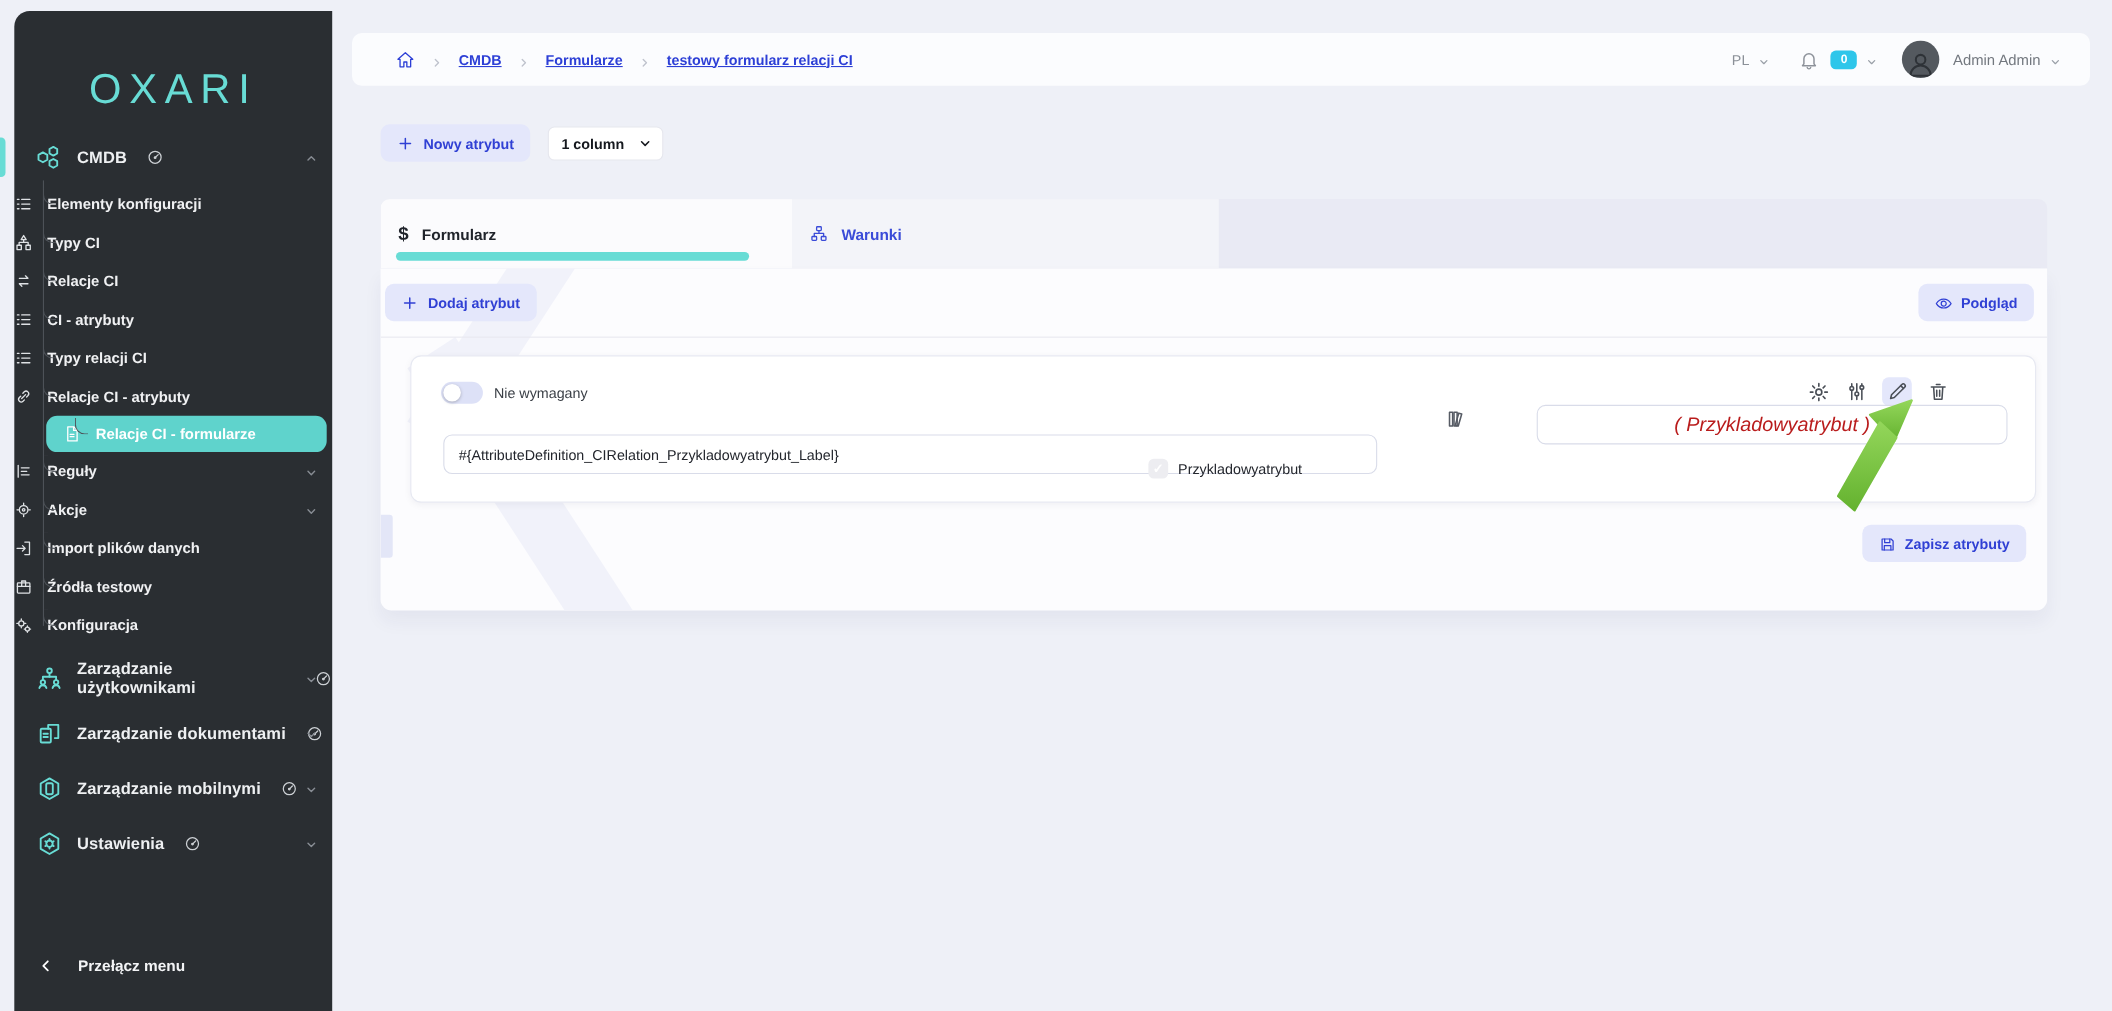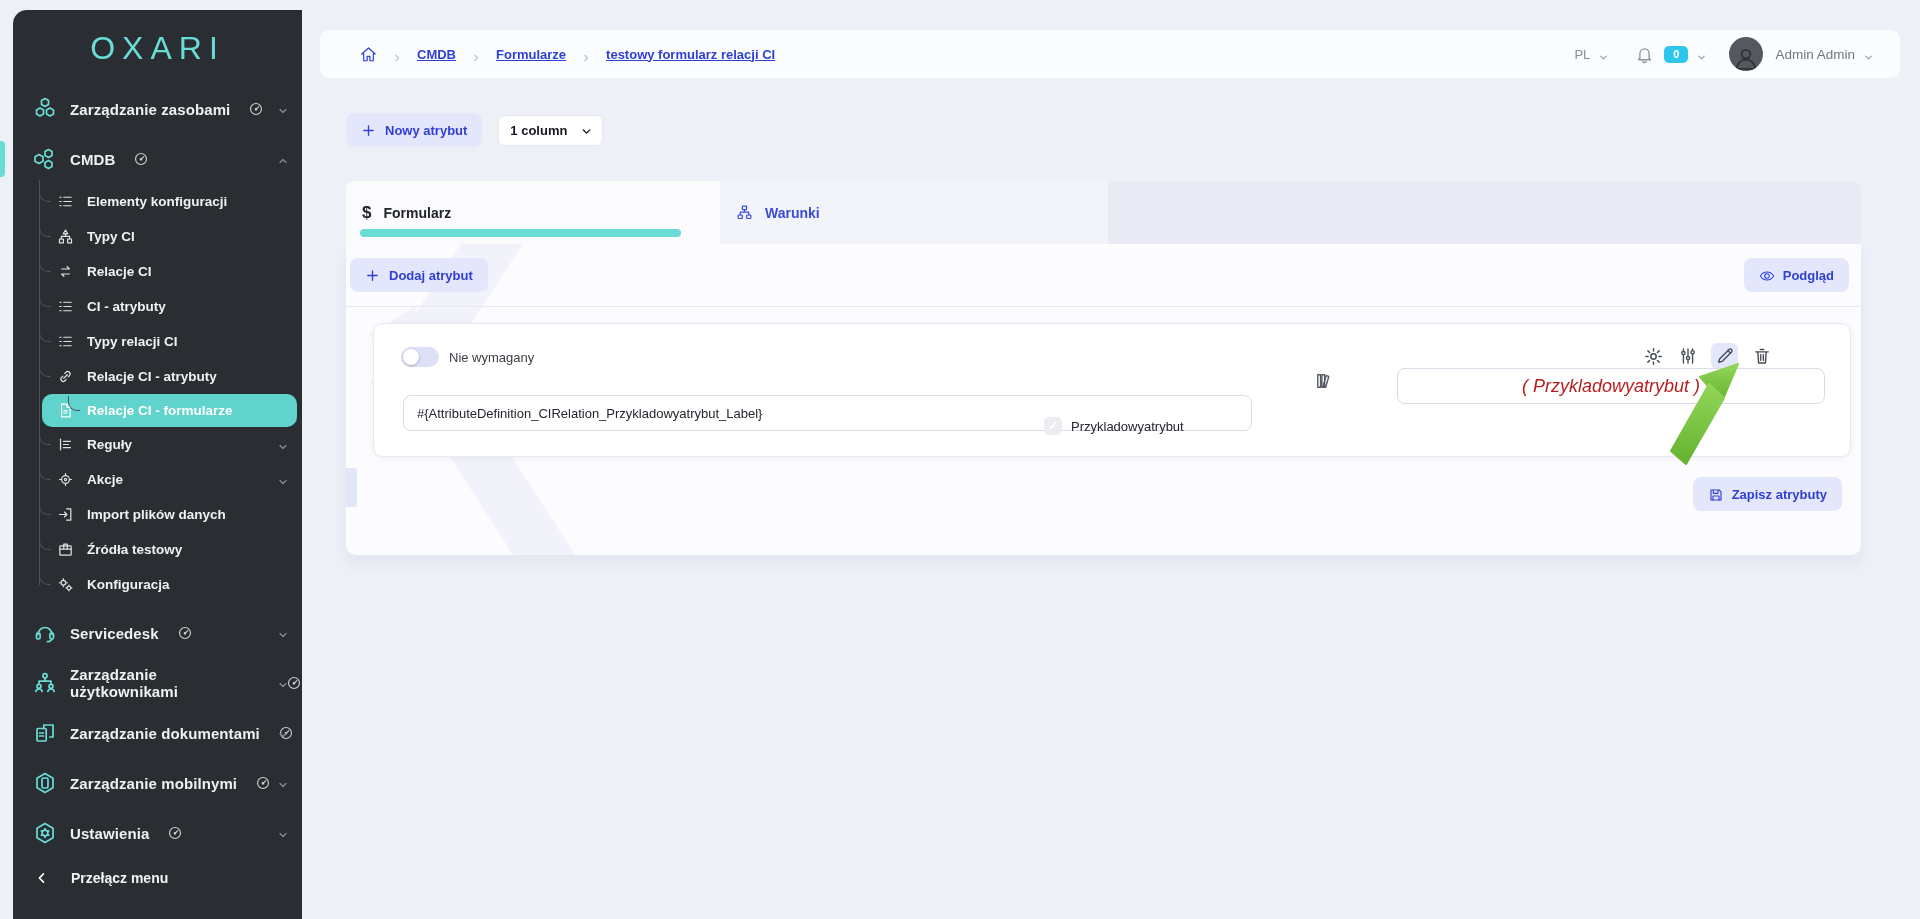--- a/index.html
+++ b/index.html
@@ -29,35 +29,36 @@
 
   
   .sidebar{
     position:absolute;left:13px;top:10px;bottom:0;width:289px;
     background:var(--sidebar-bg);
     border-radius:14px 0 0 0;
     z-index:5;
   }
   .logo{
     height:62px;display:flex;align-items:center;justify-content:center;
-    color:var(--teal);font-size:32px;font-weight:400;letter-spacing:7px;
+    color:var(--teal);font-size:38px;font-weight:400;letter-spacing:7px;
     padding-top:14px;
+    margin-top:34px;
   }
   .nav{padding-top:12px}
   .nav-item{position:relative;display:flex;align-items:center;cursor:pointer}
   .nav-item.top{height:50px;padding-left:20px;gap:13px}
   .nav-item.top .nicon{width:24px;height:24px;color:var(--teal);flex:0 0 24px}
   .nav-item.top .nlabel{font-size:15px;font-weight:700;color:#eef0f2;letter-spacing:.1px}
   .gauge{width:16px;height:16px;color:#cdd1d5;margin-left:5px}
   .chev{position:absolute;right:13px;width:12px;height:12px;color:#878c93}
   .active-notch{position:absolute;left:-13px;top:7px;width:5px;height:36px;background:var(--teal);border-radius:0 4px 4px 0}
 
   .submenu{position:relative;margin-bottom:6px}
   .submenu:before{content:'';position:absolute;left:26px;top:-4px;bottom:17px;width:1px;background:#4d5258}
-  .nav-item.sub{height:35px;padding-left:44px;gap:13px}
+  .nav-item.sub{height:35px;gap:13px}
   .nav-item.sub:before{
     content:'';position:absolute;left:26px;top:3px;width:11px;height:14px;
     border-left:1px solid #4d5258;border-bottom:1px solid #4d5258;border-bottom-left-radius:9px;
   }
   .nav-item.sub .nicon{width:17px;height:17px;color:#dfe2e5;flex:0 0 17px}
   .nav-item.sub .nlabel{font-size:13.5px;font-weight:700;color:#f0f1f3}
   .nav-item.sub .chev{right:13px}
   .nav-item.sub.selected{
     background:var(--teal-strong);border-radius:10px;
     margin:0 5px 0 29px;padding-left:15px;height:33px;
@@ -350,32 +351,20 @@
       <path d="M14.6 5.5l3.2.9-3.8 13.1-3.2-.9z"></path>
     </symbol>
   </defs>
 </svg>
 
 <aside class="sidebar">
   <div class="logo">OXARI</div>
 
   <nav class="nav">
 
-    <div class="nav-item top">
-      <span class="nicon"><svg class="i" width="24" height="24">
-            <use href="#i-assets"></use>
-          </svg></span>
-      <span class="nlabel">Zarządzanie zasobami</span>
-      <span class="gauge"><svg class="i" width="16" height="16">
-            <use href="#i-gauge"></use>
-          </svg></span>
-      <span class="chev"><svg class="i" width="12" height="12">
-            <use href="#i-chev-down"></use>
-          </svg></span>
-    </div>
 
     <div class="nav-item top">
       <span class="active-notch"></span>
       <span class="nicon"><svg class="i" width="24" height="24">
             <use href="#i-cmdb"></use>
           </svg></span>
       <span class="nlabel">CMDB</span>
       <span class="gauge"><svg class="i" width="16" height="16">
             <use href="#i-gauge"></use>
           </svg></span>
@@ -458,32 +447,20 @@
         <span class="nlabel">Źródła testowy</span>
       </div>
       <div class="nav-item sub">
         <span class="nicon"><svg class="i" width="17" height="17">
               <use href="#i-gears"></use>
             </svg></span>
         <span class="nlabel">Konfiguracja</span>
       </div>
     </div>
 
-    <div class="nav-item top">
-      <span class="nicon"><svg class="i" width="24" height="24">
-            <use href="#i-headset"></use>
-          </svg></span>
-      <span class="nlabel">Servicedesk</span>
-      <span class="gauge"><svg class="i" width="16" height="16">
-            <use href="#i-gauge"></use>
-          </svg></span>
-      <span class="chev"><svg class="i" width="12" height="12">
-            <use href="#i-chev-down"></use>
-          </svg></span>
-    </div>
     <div class="nav-item top">
       <span class="nicon"><svg class="i" width="24" height="24">
             <use href="#i-users"></use>
           </svg></span>
       <span class="nlabel">Zarządzanie użytkownikami</span>
       <span class="gauge"><svg class="i" width="16" height="16">
             <use href="#i-gauge"></use>
           </svg></span>
       <span class="chev"><svg class="i" width="12" height="12">
             <use href="#i-chev-down"></use>

